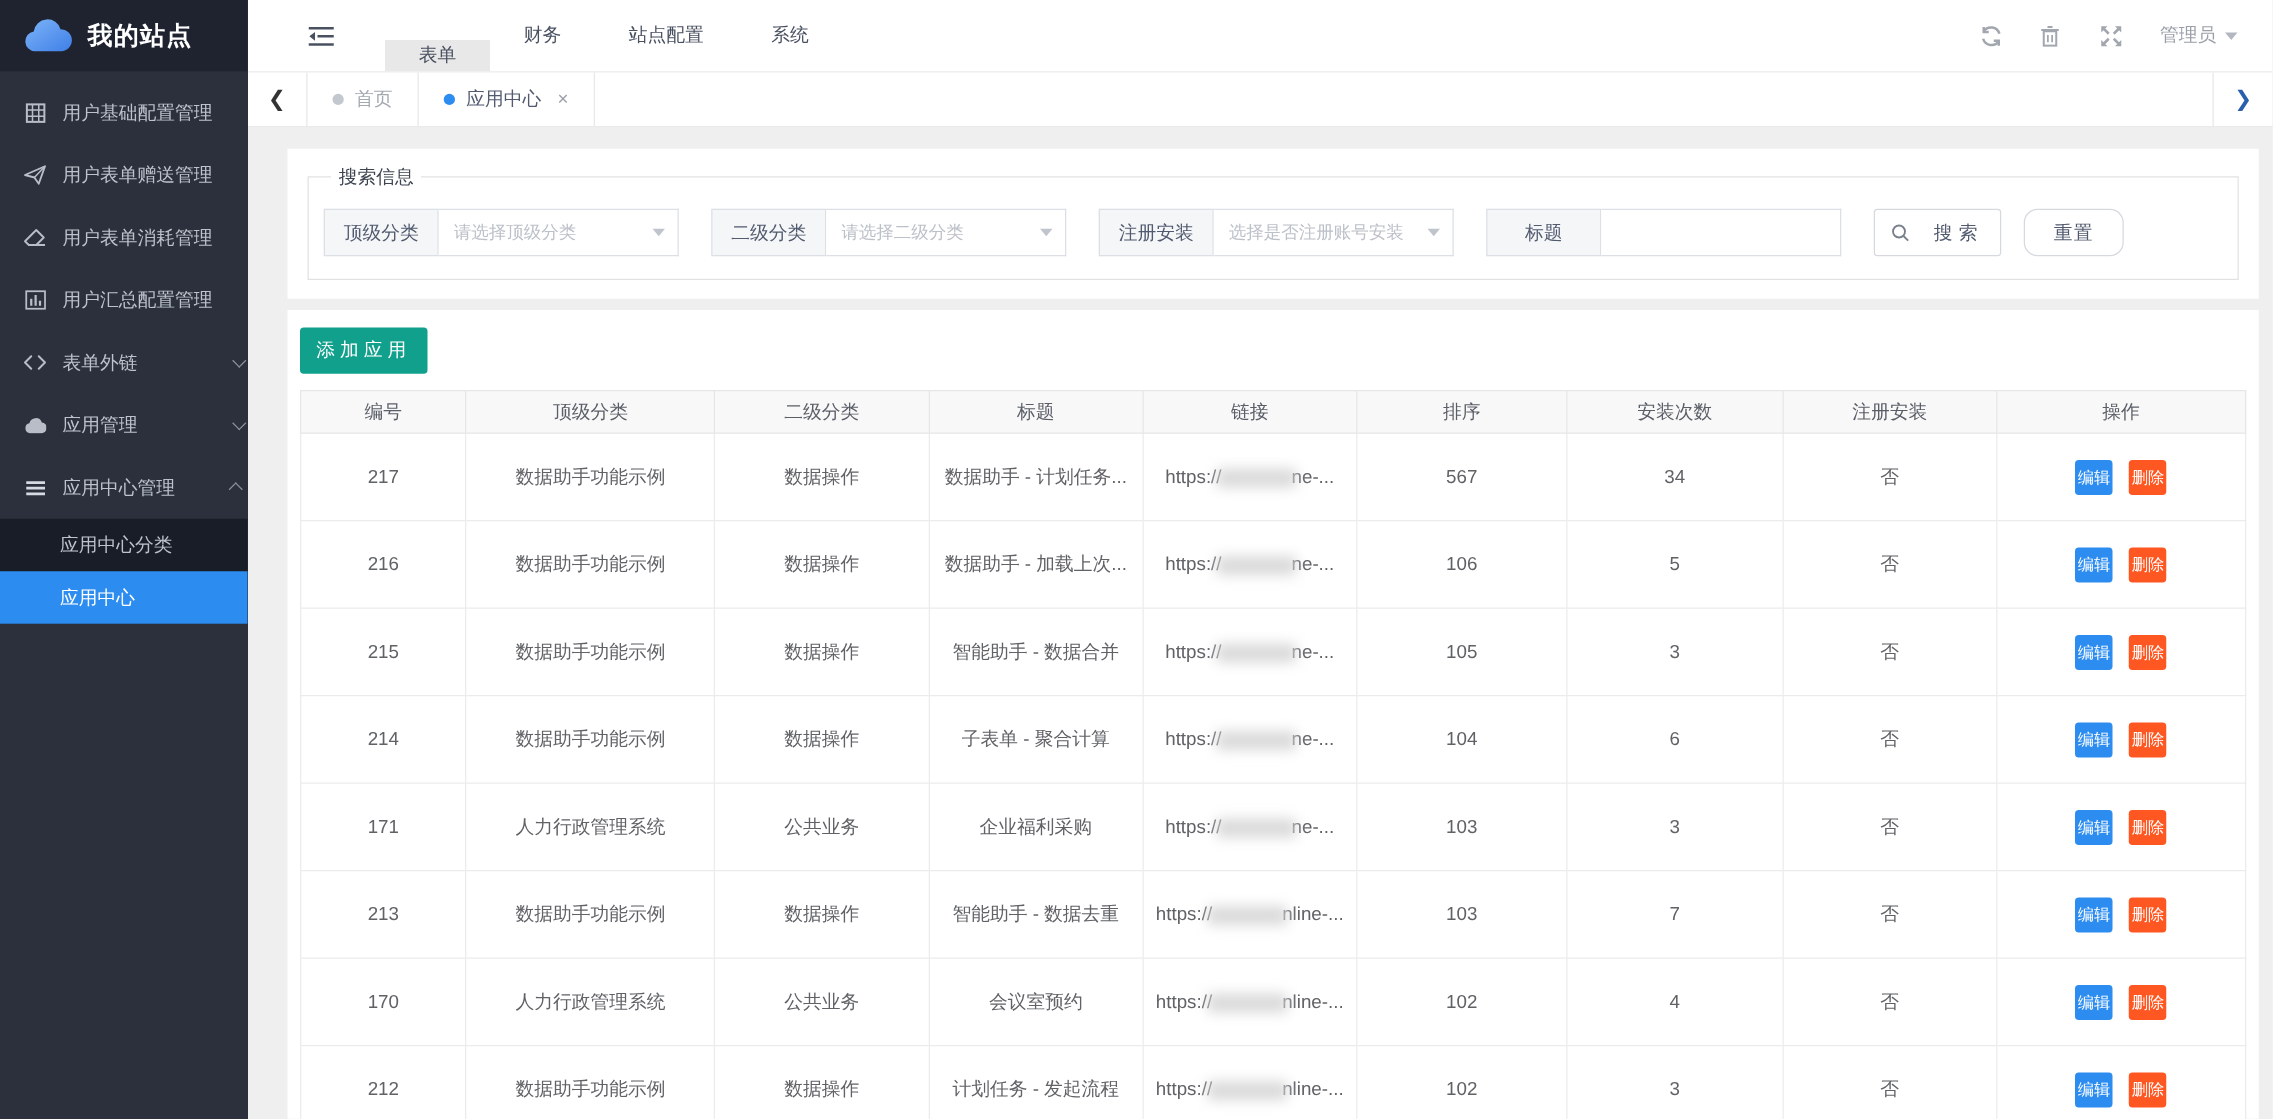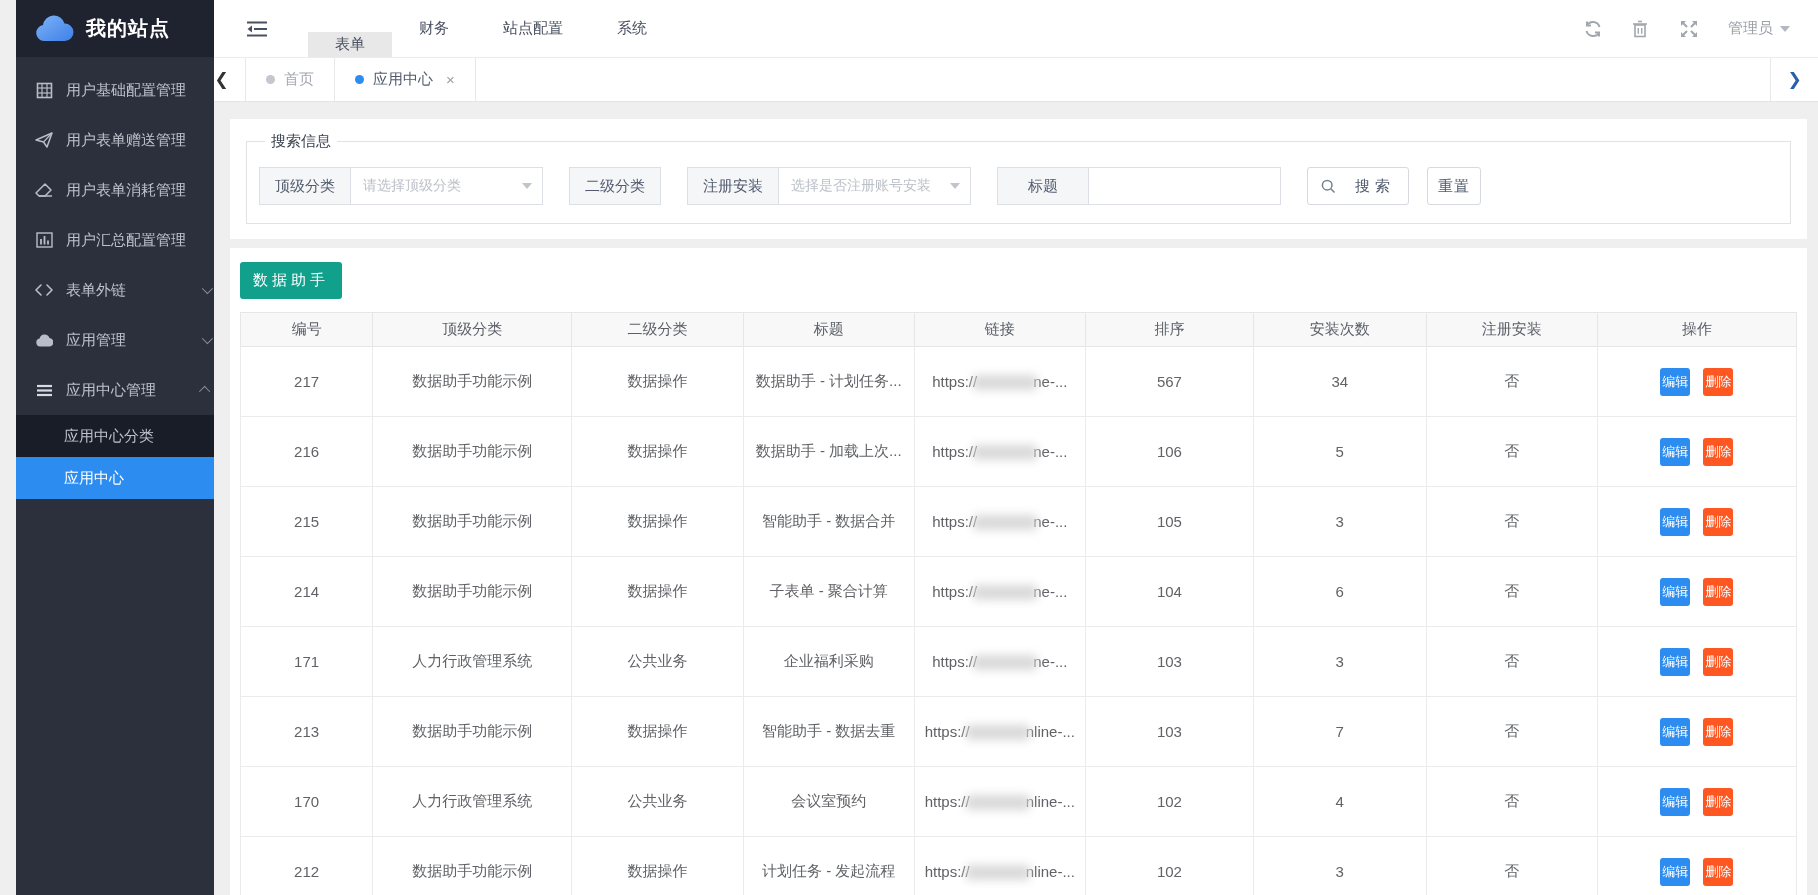--- a/index.html
+++ b/index.html
@@ -1,20 +1,20 @@
 <!DOCTYPE html>
 <html><head>
 <meta charset="utf-8">
 <style>
   * { box-sizing: border-box; margin: 0; padding: 0; }
   html,body { width:1818px; height:895px; overflow:hidden;
     font-family:"Liberation Sans","DejaVu Sans",sans-serif; background:#efefef; }
 
   
-  .sidebar { position:fixed; left:16px; top:0; width:198px; height:895px; background:#2b303c; z-index:10; }
+  .sidebar { position:fixed; left:0; top:0; width:198px; height:895px; background:#2b303c; z-index:10; }
   .logo-bar { height:57px; background:#1f2330; display:flex; align-items:center; padding-left:16px; gap:10px; }
   .logo-title { color:#ffffff; font-size:20px; font-weight:bold; letter-spacing:1px; }
   .side-menu { padding-top:8px; }
   .side-item { height:50px; display:flex; align-items:center; padding:0 4px 0 18px; color:#bdc2cc; font-size:15px; cursor:pointer; }
   .side-item .s-icon { width:20px; height:18px; margin-right:12px; display:flex; align-items:center; justify-content:center; flex:none; }
   .side-item .s-label { white-space:nowrap; }
   .chev { display:inline-block; width:8px; height:8px; border-right:1.6px solid #8b909c; border-bottom:1.6px solid #8b909c; margin-left:auto; }
   .chev.down { transform:rotate(45deg) translateY(-2px); }
   .chev.up { transform:rotate(-135deg) translateY(-2px); }
   .submenu { background:#191d27; }
@@ -53,21 +53,21 @@
   fieldset.search-fs legend { font-size:15px; color:#3d4450; padding:0 6px; margin-left:6px; }
   .filters { display:flex; align-items:center; }
   .fgroup { display:flex; height:38px; margin-right:26px; }
   .flabel { background:#f5f6f8; border:1px solid #dcdfe6; display:flex; align-items:center; justify-content:center; padding:0 14px; min-width:92px; font-size:15px; color:#515a6e; white-space:nowrap; }
   .fcontrol { border:1px solid #dcdfe6; border-left:none; background:#fff; width:192px; display:flex; align-items:center; padding:0 10px 0 12px; font-size:14px; color:#bcc0c8; cursor:pointer; }
   .fcontrol .ph { flex:1; white-space:nowrap; overflow:hidden; }
   .sel-caret { width:0; height:0; border-left:5px solid transparent; border-right:5px solid transparent; border-top:6px solid #c0c4cc; flex:none; }
   .finput { border:1px solid #dcdfe6; border-left:none; background:#fff; width:192px; padding:0 10px; font-size:14px; color:#515a6e; outline:none; }
   .btn { border:1px solid #d6d9de; background:#fff; border-radius:3px; height:38px; display:inline-flex; align-items:center; justify-content:center; font-size:15px; color:#515a6e; cursor:pointer; }
   .btn-search { padding:0 13px; gap:19px; letter-spacing:5px; margin-right:18px; }
-  .btn-reset { padding:0 10px; letter-spacing:1px; }
+  .btn-reset { padding:0 23px; letter-spacing:1px;border-radius:11px; }
 
   .table-card { padding:14px 10px 0; min-height:620px; }
   .btn-add { background:#11a08c; color:#fff; border:none; border-radius:3px; font-size:15px; letter-spacing:4px; padding:9px 13px; cursor:pointer; margin-bottom:13px; display:inline-block; }
   table.grid { width:100%; border-collapse:collapse; table-layout:fixed; }
   .grid th { background:#f8f8f9; border:1px solid #e6e6e6; height:34px; font-weight:normal; font-size:15px; color:#5a5e66; }
   .grid td { border:1px solid #ebebeb; height:70px; text-align:center; font-size:15px; color:#606266; background:#fff; }
   .link-cell { color:#8d929b; white-space:nowrap; }
   .blur-patch { display:inline-block; width:64px; height:15px; background:#d9d9d9; border-radius:2px; filter:blur(5px); vertical-align:middle; margin:0 -4px; }
   .op-btn { border:none; border-radius:3px; color:#fff; font-size:13px; padding:5px 2px; cursor:pointer; }
   .op-edit { background:#2d8cf0; margin-right:9px; }
@@ -257,20 +257,24 @@
         <div class="filters">
           <div class="fgroup">
             <span class="flabel">顶级分类</span>
             <span class="fcontrol">
               <span class="ph">请选择顶级分类</span>
               <span class="sel-caret"></span>
             </span>
           </div>
           <div class="fgroup">
             <span class="flabel">二级分类</span>
+            <span class="fcontrol">
+              <span class="ph">请选择二级分类</span>
+              <span class="sel-caret"></span>
+            </span>
           </div>
           <div class="fgroup">
             <span class="flabel">注册安装</span>
             <span class="fcontrol">
               <span class="ph">选择是否注册账号安装</span>
               <span class="sel-caret"></span>
             </span>
           </div>
           <div class="fgroup">
             <span class="flabel">标题</span>
@@ -286,21 +290,21 @@
             <span>搜索</span>
           </button>
           <button class="btn btn-reset">
             <span>重置</span>
           </button>
         </div>
       </fieldset>
     </div>
 
     <div class="card table-card">
-      <button class="btn-add">数据助手</button>
+      <button class="btn-add">添加应用</button>
       <table class="grid">
         <colgroup>
           <col style="width:8.5%">
             <col style="width:12.8%">
             <col style="width:11%">
             <col style="width:11%">
             <col style="width:11%">
           <col style="width:10.8%">
             <col style="width:11.1%">
             <col style="width:11%">

